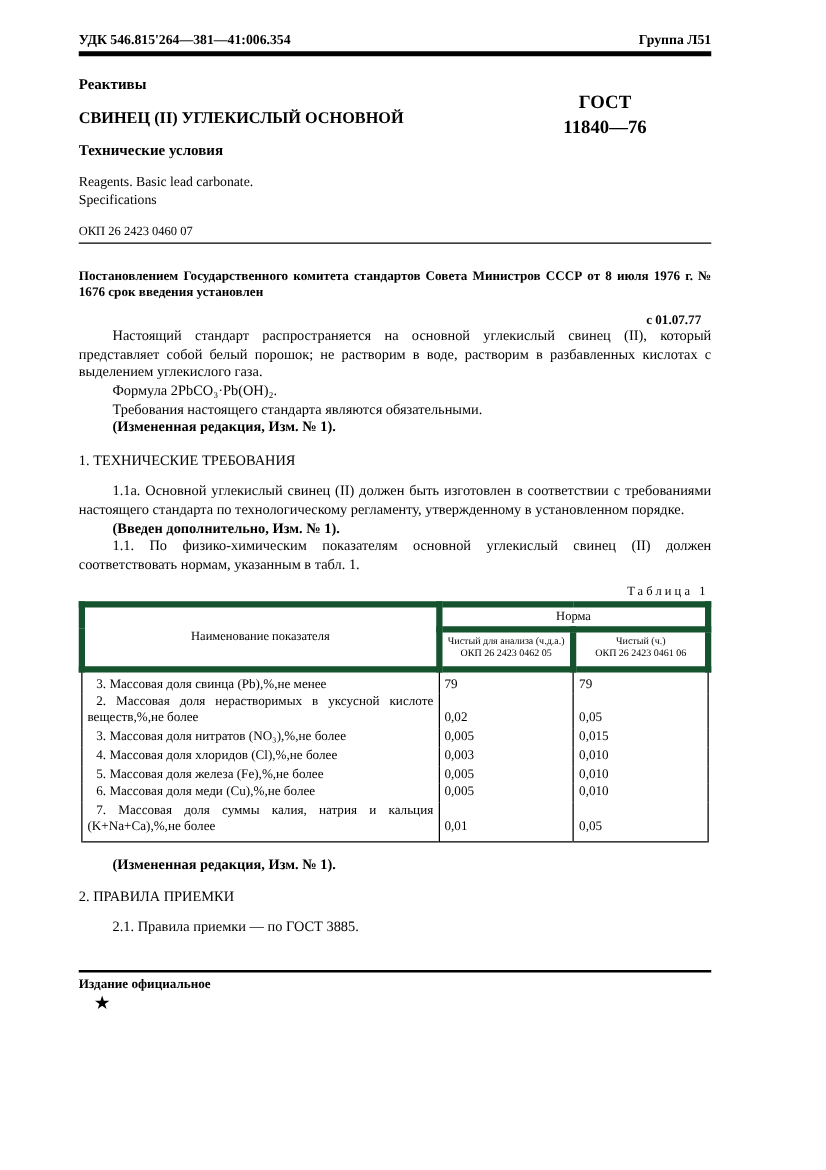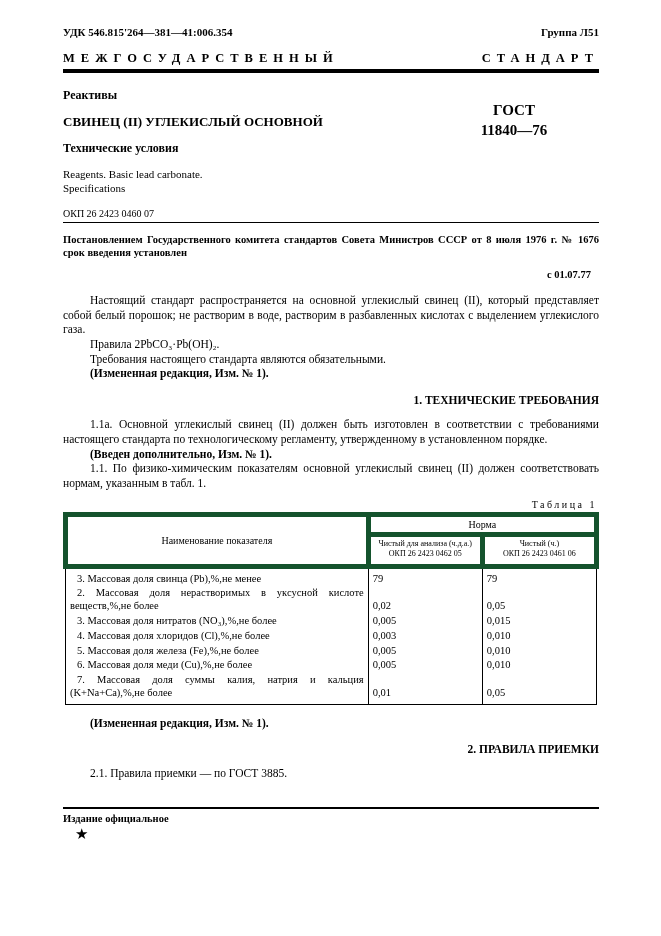--- a/index.html
+++ b/index.html
@@ -2,46 +2,46 @@
 <html><head>
 <meta charset="utf-8">
 <style>
   * { margin: 0; padding: 0; box-sizing: border-box; }
   html, body { background: #fff; }
   body {
     width: 661px; height: 936px; overflow: hidden;
     font-family: "Liberation Serif", "DejaVu Serif", serif;
     color: #000;
   }
-  .page { padding: 26px 62px 0 63px; }
+  .page { padding: 26px 92px 0 63px; }
 
   .topline { display: flex; justify-content: space-between; font-weight: bold; font-size: 11px; }
   .kind-row { display: flex; justify-content: space-between; font-weight: bold; font-size: 12.5px; letter-spacing: 6px; margin-top: 13px; white-space: nowrap; }
   .rule-thick { height: 4px; background: #000; margin-top: 3px; }
   .rule-thin  { height: 1px; background: #000; margin-top: 3px; }
   .rule-footer{ height: 2px; background: #000; }
 
   .title-row { display: flex; margin-top: 15px; }
   .title-center { flex: 1; text-align: left; }
   .cat { font-weight: bold; font-size: 12px; }
   .title-main { font-weight: bold; font-size: 13px; margin-top: 11px; }
   .title-sub { font-weight: bold; font-size: 12px; margin-top: 11px; }
   .title-en { font-size: 11px; margin-top: 11px; line-height: 1.3; }
   .gost-box { width: 170px; text-align: center; font-weight: bold; font-size: 15px; line-height: 1.35; padding-top: 12px; }
 
   .okp-line { font-size: 10px; margin-top: 12px; }
 
-  .enactment { margin-top: 10px; font-weight: bold; font-size: 10.5px; line-height: 1.3; text-align: justify; }
+  .enactment { margin-top: 20px; font-weight: bold; font-size: 10.5px; line-height: 1.3; text-align: justify; }
   .enact-date { text-align: right; font-weight: bold; font-size: 10.5px; margin-top: 9px; padding-right: 8px; }
 
-  .body-block { margin-top: 13px; }
+  .body-block { }
   .para { font-size: 11.5px; line-height: 1.28; text-align: justify; text-indent: 27px; }
   .para.bold { font-weight: bold; }
 
-  .sec-heading { text-align: right; font-weight: bold; font-size: 11.5px; margin: 13px 0 11px; }
+  .sec-heading { text-align: left; font-weight: normal; font-size: 11.5px; margin: 13px 0 11px; }
 
   .tbl-caption { text-align: right; font-size: 10px; letter-spacing: 2.5px; margin: 8px 0 2px; padding-right: 2px; }
   table.spec { width: 100%; border-collapse: collapse; border: 1.5px solid #000; font-size: 10.5px; table-layout: fixed; }
   table.spec col.c-name { width: 57%; }
   table.spec col.c-val  { width: 21.5%; }
   table.spec th { font-weight: normal; border: 5px solid #14532d; }
   table.spec .name-h { font-size: 10px; padding: 2px; text-align: center; }
   table.spec .norm-h { font-size: 10px; padding: 2px; }
   table.spec .sub-h  { font-size: 8px; line-height: 1.3; padding: 2px 3px 4px; }
   table.spec td { border-left: 1px solid #000; border-right: 1px solid #000; border-top: 0; border-bottom: 0; padding: 1px 4px; vertical-align: bottom; line-height: 1.22; }
@@ -62,24 +62,20 @@
 </head>
 <body>
 
 <div class="page">
 
   <div class="topline">
     <span>УДК 546.815'264—381—41:006.354</span>
     <span>Группа Л51</span>
   </div>
 
-  <div class="kind-row">
-    <span>МЕЖГОСУДАРСТВЕННЫЙ</span>
-    <span>СТАНДАРТ</span>
-  </div>
   <div class="rule-thick"></div>
 
   <div class="title-row">
     <div class="title-center">
       <div class="cat">Реактивы</div>
       <div class="title-main">СВИНЕЦ (II) УГЛЕКИСЛЫЙ ОСНОВНОЙ</div>
       <div class="title-sub">Технические условия</div>
       <div class="title-en">
         <div>Reagents. Basic lead carbonate.</div>
         <div>Specifications</div>
@@ -92,21 +88,21 @@
   </div>
 
   <div class="okp-line">ОКП 26 2423 0460 07</div>
   <div class="rule-thin"></div>
 
   <div class="enactment">Постановлением Государственного комитета стандартов Совета Министров СССР от 8 июля 1976 г. № 1676 срок введения установлен</div>
   <div class="enact-date">с 01.07.77</div>
 
   <div class="body-block">
     <p class="para">Настоящий стандарт распространяется на основной углекислый свинец (II), который представляет собой белый порошок; не растворим в воде, растворим в разбавленных кислотах с выделением углекислого газа.</p>
-    <p class="para">Правила 2PbCO₃·Pb(OH)₂.</p>
+    <p class="para">Формула 2PbCO₃·Pb(OH)₂.</p>
     <p class="para">Требования настоящего стандарта являются обязательными.</p>
     <p class="para bold">(Измененная редакция, Изм. № 1).</p>
   </div>
 
   <div class="sec-heading">1. ТЕХНИЧЕСКИЕ ТРЕБОВАНИЯ</div>
 
   <p class="para">1.1а. Основной углекислый свинец (II) должен быть изготовлен в соответствии с требованиями настоящего стандарта по технологическому регламенту, утвержденному в установленном порядке.</p>
   <p class="para bold">(Введен дополнительно, Изм. № 1).</p>
   <p class="para">1.1. По физико-химическим показателям основной углекислый свинец (II) должен соответствовать нормам, указанным в табл. 1.</p>
 

